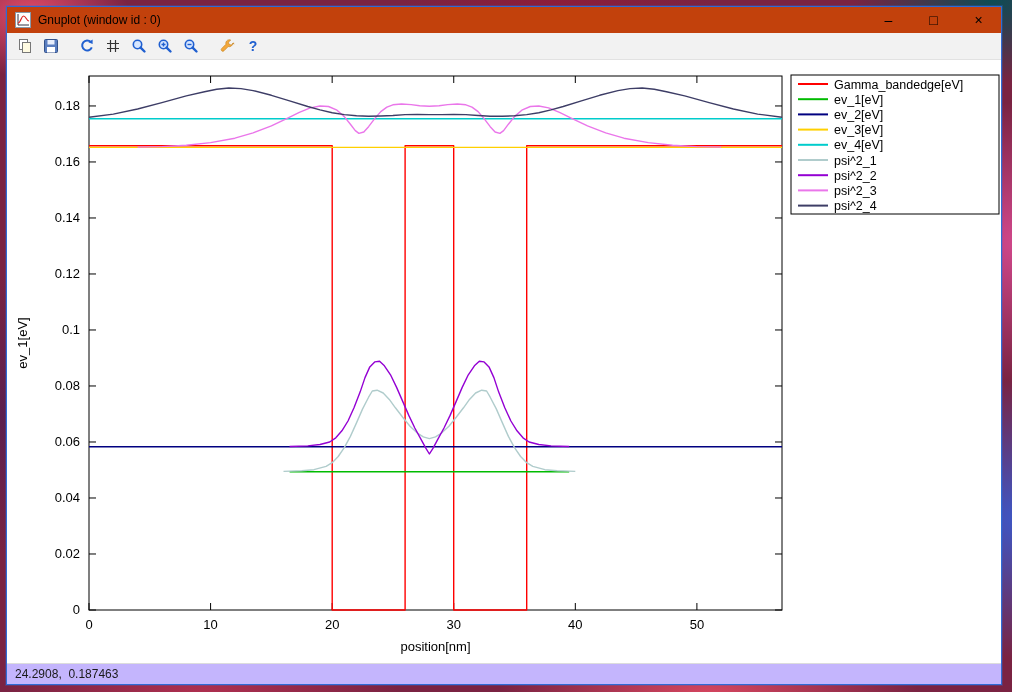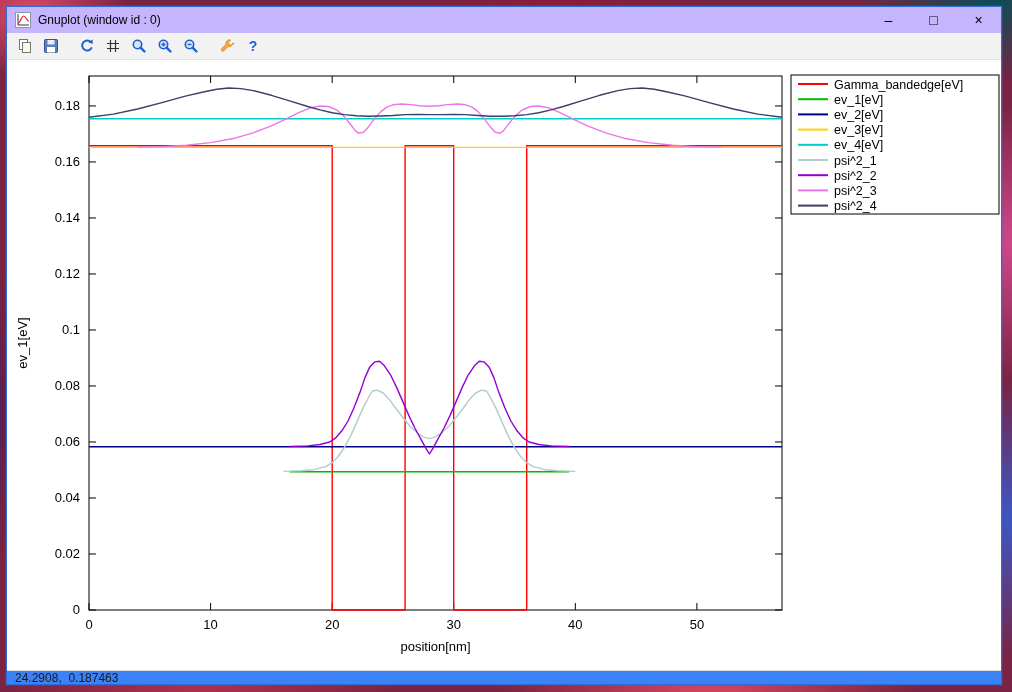--- a/index.html
+++ b/index.html
@@ -12,32 +12,32 @@
       radial-gradient(200px 120px at 98% 0%, #0c4c55, transparent 70%),
       radial-gradient(260px 200px at 101% 35%, #d2488c, transparent 70%),
       radial-gradient(240px 200px at 101% 75%, #3c58c8, transparent 70%),
       radial-gradient(300px 140px at 70% 101%, #d84760, transparent 70%),
       radial-gradient(280px 160px at 20% 101%, #b03050, transparent 70%),
       radial-gradient(200px 200px at 0% 60%, #5c1f4e, transparent 70%),
       #7a2342;
   }
   .window{position:absolute;left:6px;top:6px;width:996px;height:679px;background:#fff;
     border:1px solid #2e6bd6;box-shadow:0 0 0 1px rgba(46,107,214,.25);display:flex;flex-direction:column}
-  .titlebar{height:26px;display:flex;align-items:center;background:#c4b5fd;padding-left:8px;flex:0 0 auto}
+  .titlebar{height:26px;display:flex;align-items:center;background:#c2410c;padding-left:8px;flex:0 0 auto}
   .app-icon{width:16px;height:16px;margin-right:7px;flex:0 0 auto}
   .title{font-size:12px;color:#000;flex:1 1 auto;white-space:nowrap}
   .win-btns{display:flex;height:100%;flex:0 0 auto}
   .win-btn{width:45px;height:100%;display:flex;align-items:center;justify-content:center;
     font-size:14px;color:#000;cursor:default;user-select:none}
   .toolbar{height:27px;background:#f2f2f2;border-bottom:1px solid #e2e2e2;display:flex;align-items:center;
     padding-left:6px;gap:3px;flex:0 0 auto}
   .tb-btn{width:23px;height:23px;display:flex;align-items:center;justify-content:center;border-radius:2px}
   .tb-sep{width:7px}
   .canvas{flex:1 1 auto;background:#fff;position:relative;overflow:hidden}
-  .statusbar{height:14px;background:#3b82f6;border-top:1px solid #dcdcdc;display:flex;align-items:center;
+  .statusbar{height:21px;background:#c4b5fd;border-top:1px solid #dcdcdc;display:flex;align-items:center;
     padding-left:8px;font-size:12px;color:#1a1a1a;flex:0 0 auto}
   .statusbar span{white-space:pre}
   svg text{font-family:"Liberation Sans",sans-serif}
 </style>
 </head>
 <body>
 
 <div class="desktop">
   <div class="window">
 

